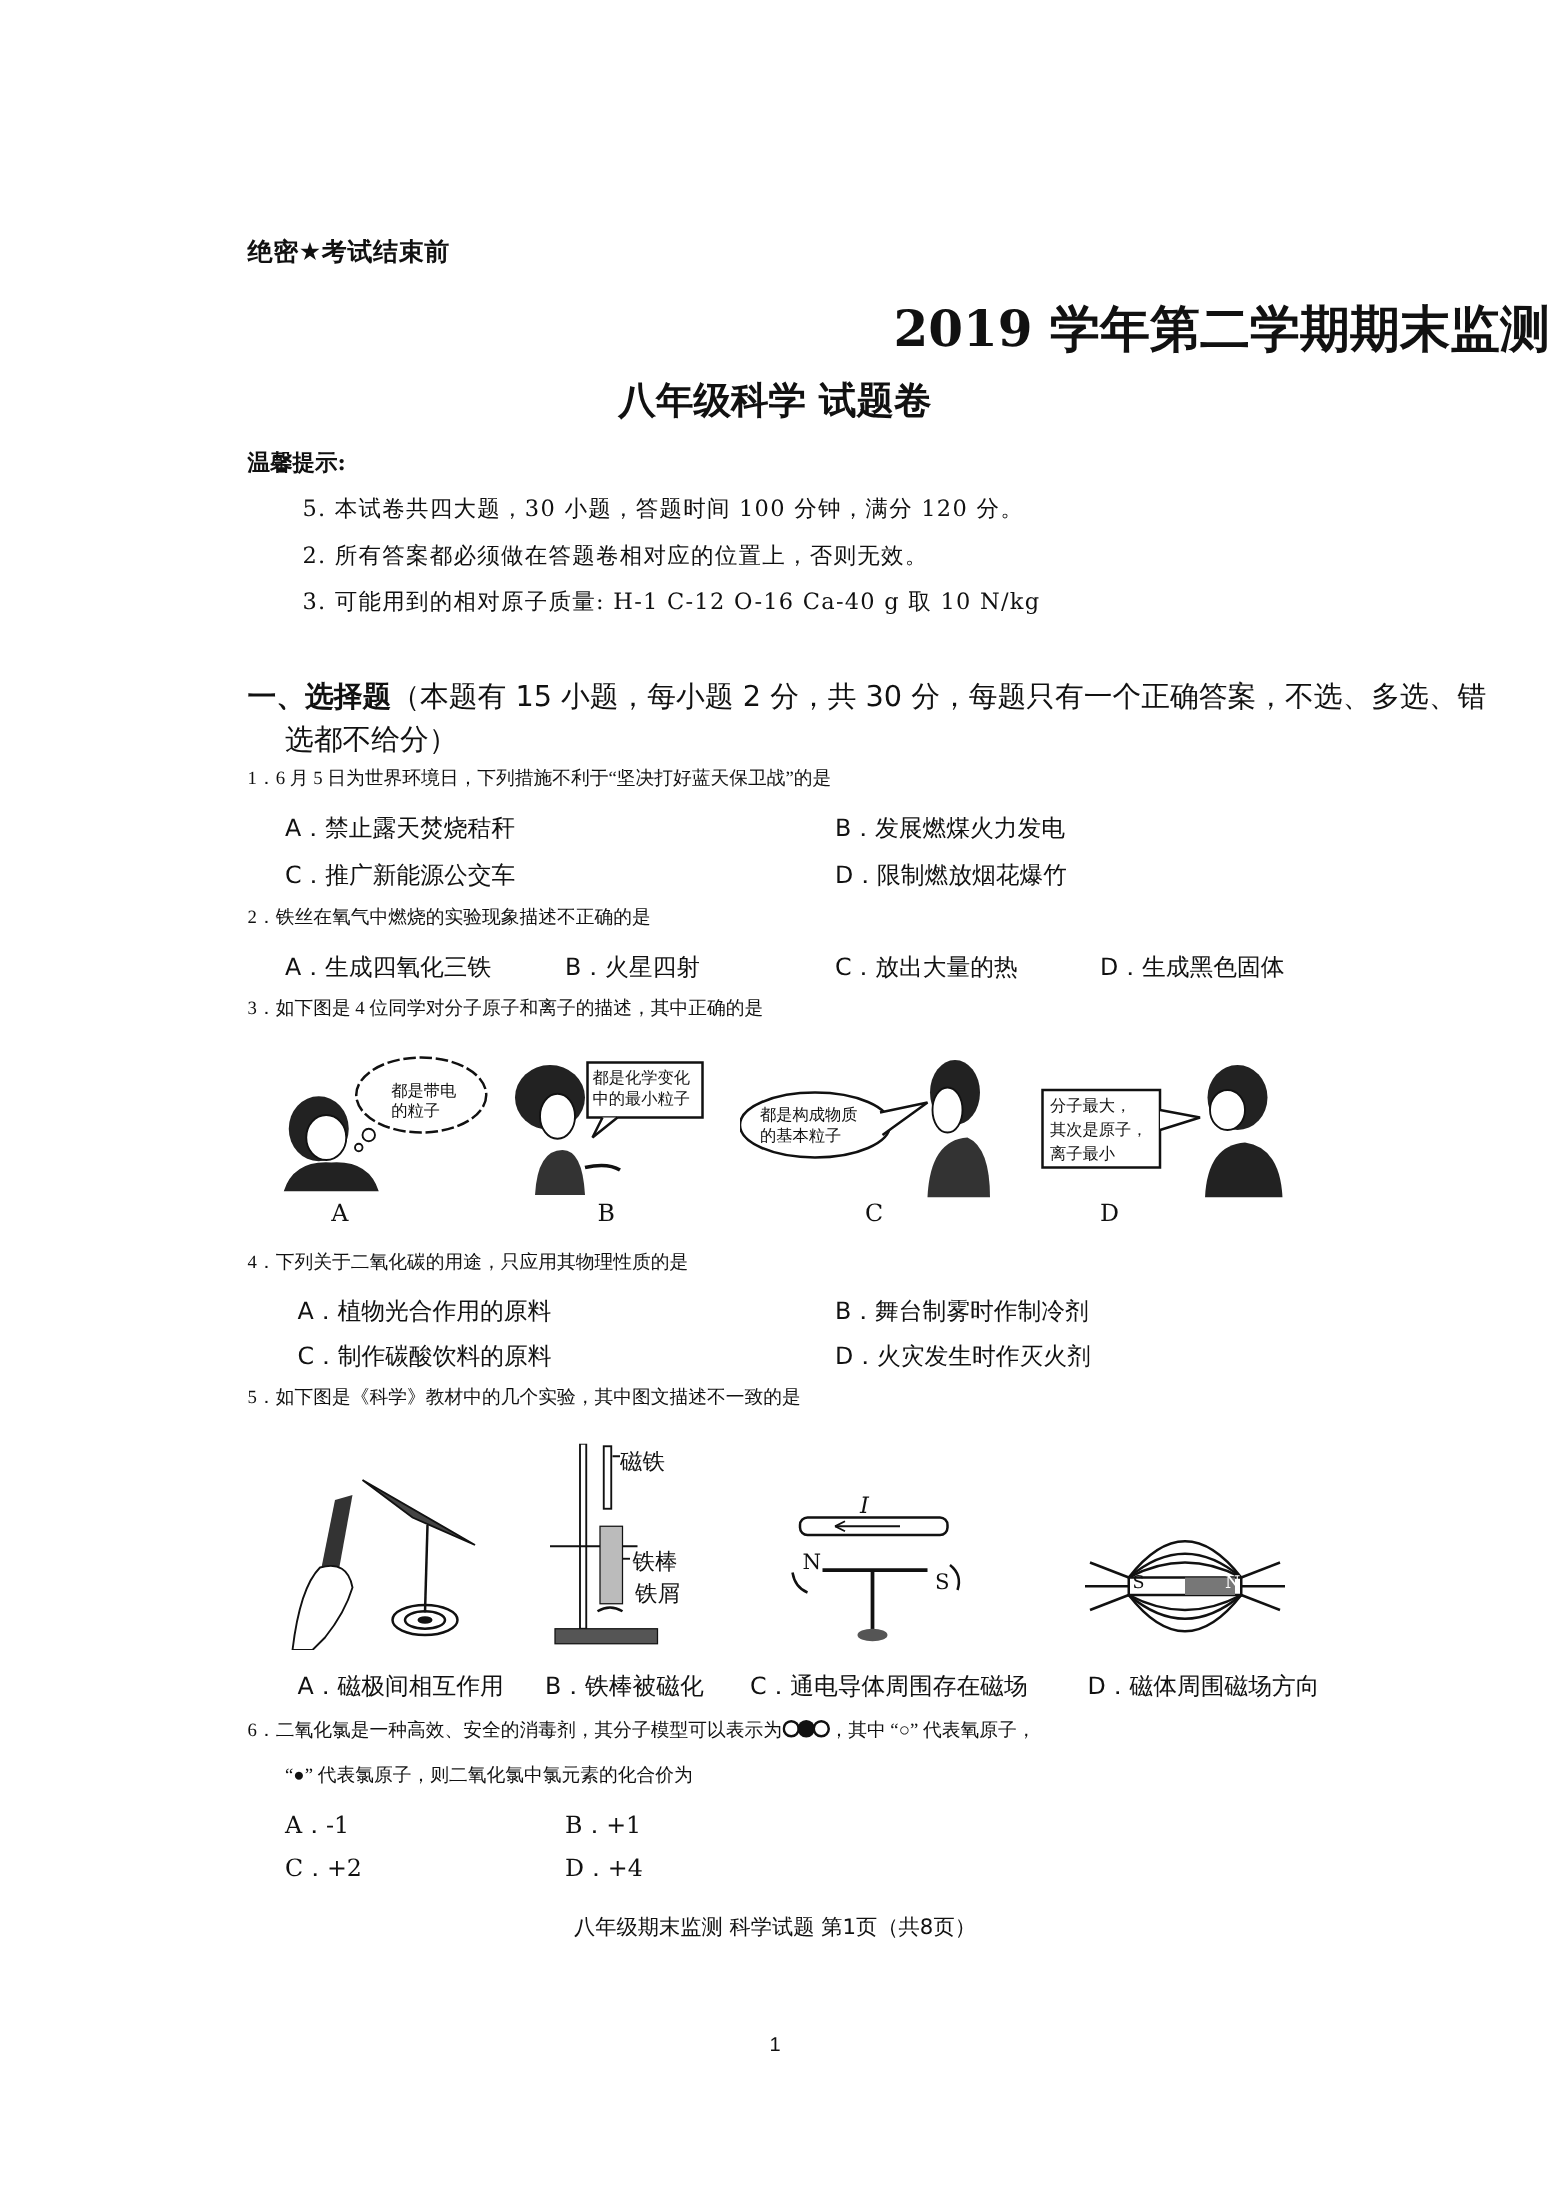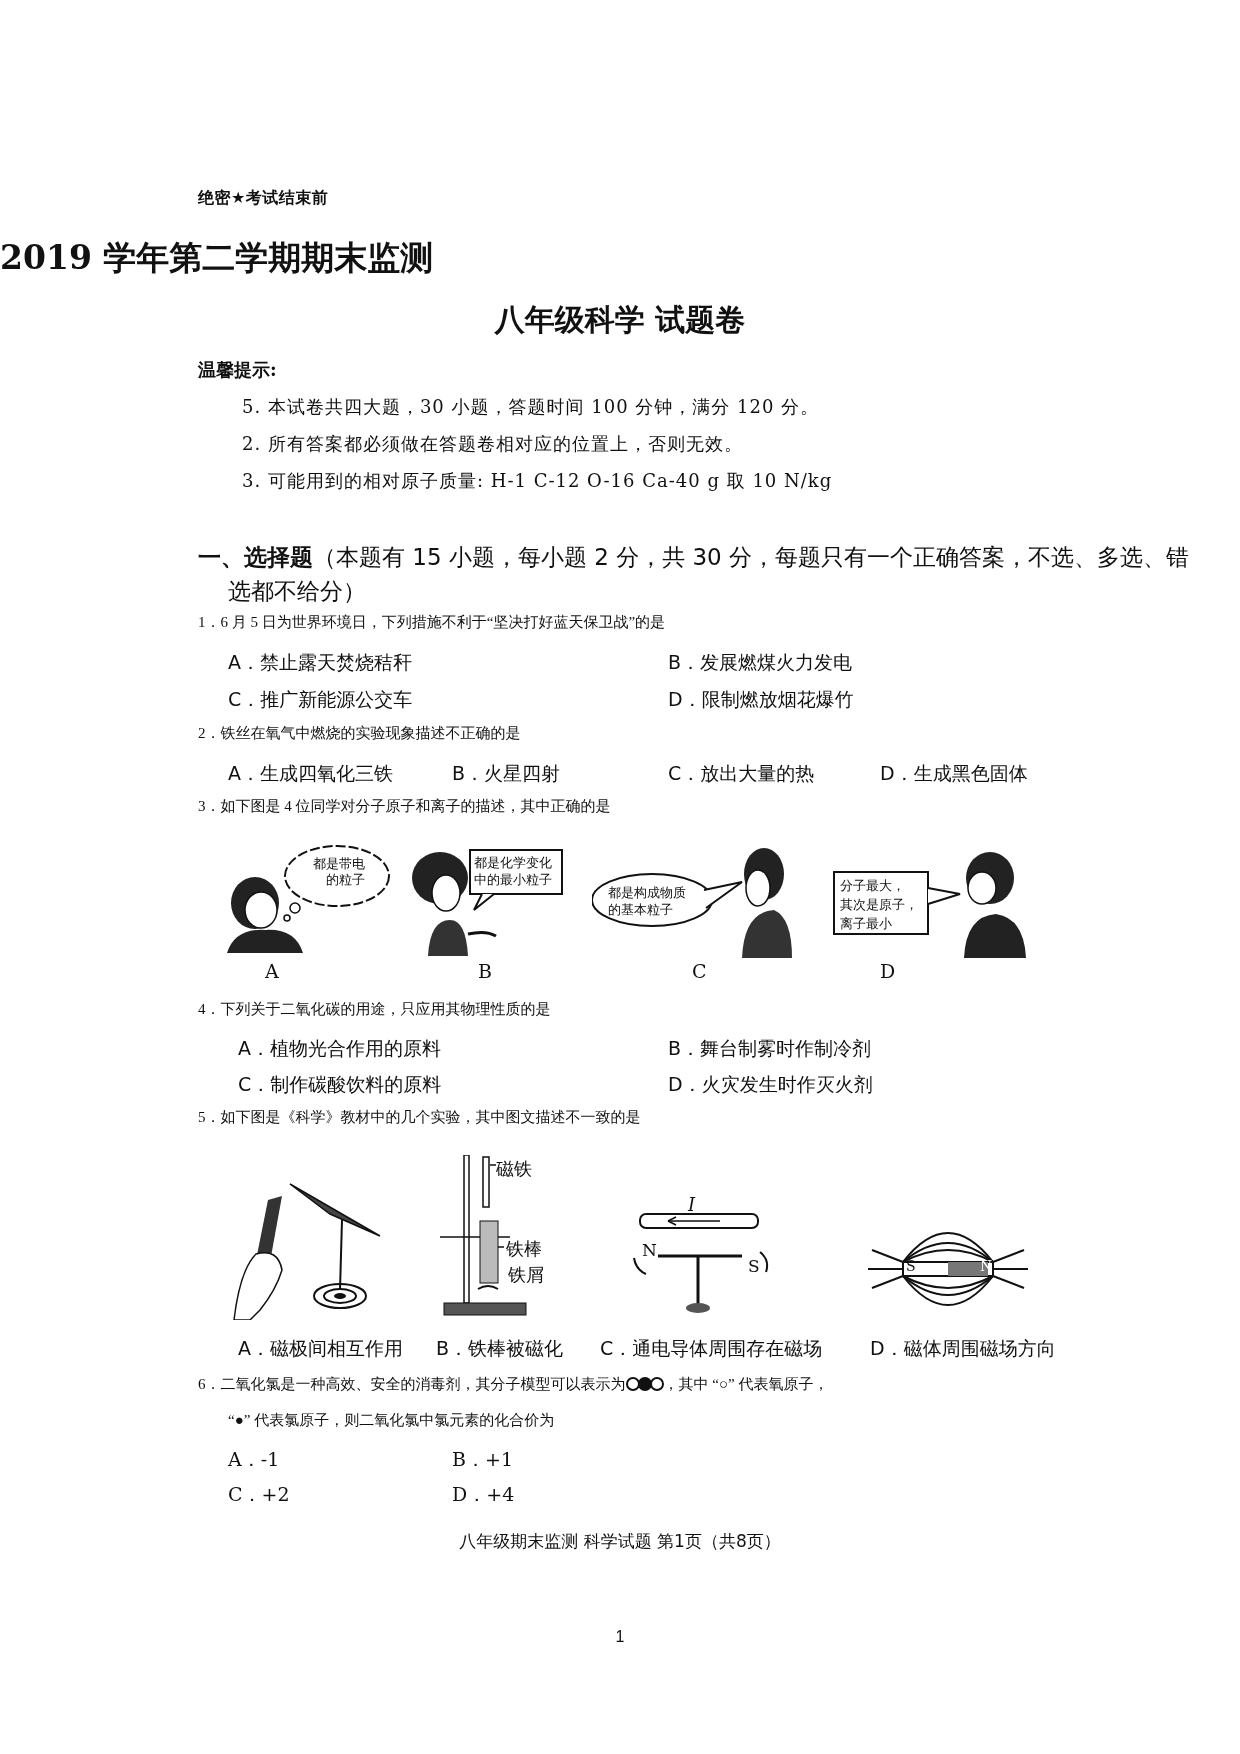--- a/index.html
+++ b/index.html
@@ -1,20 +1,20 @@
 <!DOCTYPE html>
 <html><head>
 <meta charset="utf-8">
 <style>
   html, body { margin:0; padding:0; background:#ffffff; }
   body { width:1240px; height:1754px; position:relative; overflow:hidden;
          font-family:"DejaVu Serif","Liberation Serif",serif; color:#111; }
   .abs { position:absolute; white-space:nowrap; }
-  .secret { left:198px; top:188px; font-size:16px; font-weight:bold; font-family:"DejaVu Sans","Liberation Sans",sans-serif; letter-spacing:0.5px; }
-  .title { left:0; width:1240px; text-align:left; top:236px; font-size:33px; font-weight:bold; }
+  .secret { left:198px; top:188px; font-size:20px; font-weight:bold; font-family:"DejaVu Sans","Liberation Sans",sans-serif; letter-spacing:0.5px; }
+  .title { left:0; width:1240px; text-align:right; top:236px; font-size:40px; font-weight:bold; }
   .subtitle { left:0; width:1240px; text-align:center; top:300px; font-size:30px; font-weight:bold; font-family:"DejaVu Sans","Liberation Sans",sans-serif; }
   .tips-h { left:198px; top:358px; font-size:18px; font-weight:bold; }
   .tip { left:242px; font-size:18px; letter-spacing:1px; }
   .section { left:198px; font-size:23px; font-family:"DejaVu Sans","Liberation Sans",sans-serif; }
   .section b { font-weight:bold; }
   .q { left:198px; font-size:15px; font-family:Liberation Serif, serif; }
   .opt { font-size:19px; font-family:"DejaVu Sans","Liberation Sans",sans-serif; }
   .figlabel { font-size:19px; font-family:"DejaVu Serif","Liberation Serif",serif; }
   .footer { left:0; width:1240px; text-align:center; top:1512px; font-size:17px; font-family:"DejaVu Sans","Liberation Sans",sans-serif;margin-top:18px; }
   .pagenum { left:0; width:1240px; text-align:center; top:1628px; font-size:16px; font-family:"Liberation Sans",sans-serif; }
@@ -55,21 +55,21 @@
 
 <div class="fig" style="left:225px;top:838px;width:180px;height:120px">
   <svg width="180" height="120">
     <ellipse cx="112" cy="38" rx="52" ry="30" fill="#fff" stroke="#111" stroke-width="2" stroke-dasharray="10 3"></ellipse>
     <circle cx="70" cy="70" r="5" fill="#fff" stroke="#111" stroke-width="1.5"></circle>
     <circle cx="62" cy="80" r="3" fill="#fff" stroke="#111" stroke-width="1.5"></circle>
     <ellipse cx="30" cy="65" rx="24" ry="26" fill="#222"></ellipse>
     <ellipse cx="36" cy="72" rx="16" ry="18" fill="#fff" stroke="#111" stroke-width="1.5"></ellipse>
     <path d="M2 115 Q10 90 40 92 Q70 90 78 115 Z" fill="#222"></path>
   </svg>
-  <div class="abs bubble-text" style="left:88px;top:18px;text-align:right;line-height:16px">
+  <div class="abs bubble-text" style="left:88px;top:28px;text-align:left;line-height:16px">
     <div>都是带电</div>
     <div>的粒子</div>
   </div>
 </div>
 <div class="abs figlabel" style="left:265px;top:960px">A</div>
 
 <div class="fig" style="left:400px;top:838px;width:180px;height:120px">
   <svg width="180" height="120">
     <rect x="70" y="12" width="92" height="44" fill="#fff" stroke="#111" stroke-width="2"></rect>
     <path d="M82 56 L74 72 L94 56" fill="#fff" stroke="#111" stroke-width="2"></path>

